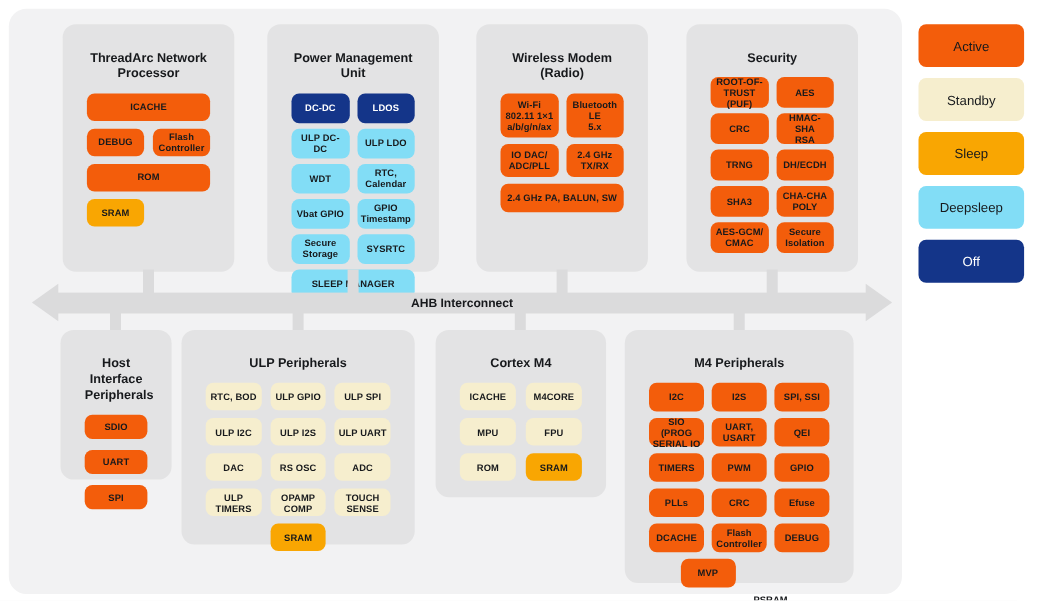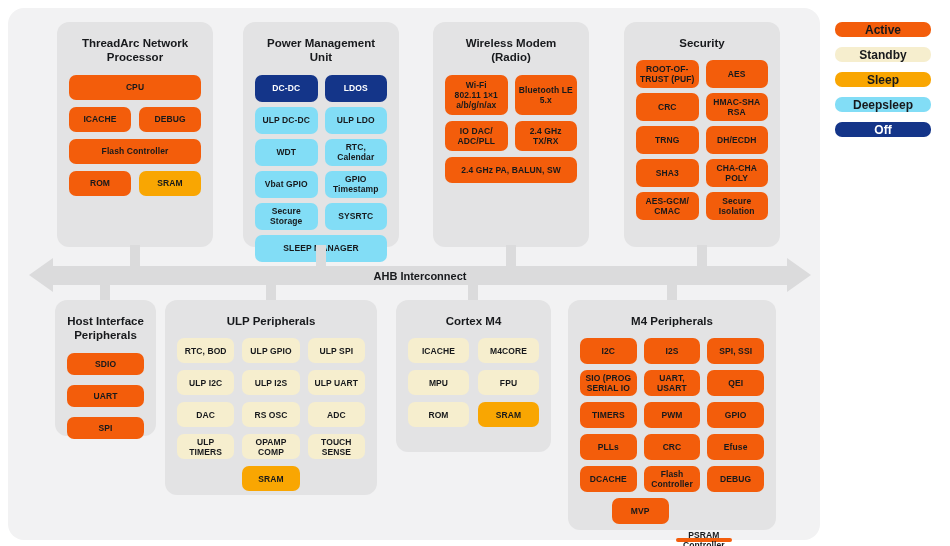--- a/index.html
+++ b/index.html
@@ -1,19 +1,19 @@
 <!DOCTYPE html>
 <html style="--active: #F35D0B; --standby: #F6EECE; --sleep: #F9A602; --deepsleep: #82DDF6; --off: #143589; --panel: #E3E3E4; --canvas: #F2F2F3; --wire: #DBDBDC; --ink: #17191C;"><head>
 <meta charset="utf-8">
 <style>
   html,body{margin:0;padding:0;background:#ffffff;font-family:"Liberation Sans",sans-serif;}
   .stage{position:relative;width:950px;height:546px;background:#ffffff;overflow:hidden;}
   .canvas{position:absolute;left:8px;top:8px;width:812px;height:532px;background:var(--canvas);border-radius:16px;}
 
-  .group{position:absolute;background:var(--panel);border-radius:12px;padding:12px;box-sizing:border-box;}
+  .group{position:absolute;background:var(--panel);border-radius:12px;padding:22px;box-sizing:border-box;}
   .group-title{margin:2px 0 10px 0;text-align:center;font-size:11.5px;font-weight:700;color:var(--ink);line-height:1.25;}
   .tiles{display:grid;}
   .tile{border-radius:7px;display:flex;align-items:center;justify-content:center;text-align:center;
         font-size:8.5px;font-weight:700;line-height:1.18;color:var(--ink);padding:2px 3px;
         white-space:pre-line;letter-spacing:.1px;}
   .tile.active{background:var(--active);}
   .tile.standby{background:var(--standby);}
   .tile.sleep{background:var(--sleep);}
   .tile.deepsleep{background:var(--deepsleep);}
   .tile.off{background:var(--off);color:#ffffff;text-align:right;}
@@ -48,38 +48,37 @@
   
   .ahb{position:absolute;left:52px;top:266px;width:736px;height:19px;background:var(--wire);
        display:flex;align-items:center;justify-content:center;}
   .ahb-label{font-size:11px;font-weight:700;color:var(--ink);}
   .ahb-arrow{position:absolute;top:-8px;width:0;height:0;border-top:17px solid transparent;border-bottom:17px solid transparent;}
   .ahb-arrow.left{left:-23px;border-right:24px solid var(--wire);}
   .ahb-arrow.right{right:-23px;border-left:24px solid var(--wire);}
   .stub{position:absolute;width:10px;background:var(--wire);}
 
   .legend{position:absolute;left:835px;top:22px;width:96px;display:flex;flex-direction:column;gap:10px;}
-  .legend-tile{height:15px;border-radius:7px;display:flex;align-items:center;justify-content:center;
-        font-size:12px;font-weight:700;color:var(--ink);}
+  .legend-tile{height:39px;border-radius:7px;display:flex;align-items:center;justify-content:center;
+        font-size:12px;font-weight:400;color:var(--ink);}
   .legend-tile.active{background:var(--active);}
   .legend-tile.standby{background:var(--standby);}
   .legend-tile.sleep{background:var(--sleep);}
   .legend-tile.deepsleep{background:var(--deepsleep);}
   .legend-tile.off{background:var(--off);color:#ffffff;}
 </style>
 </head>
 <body>
 
 <div class="stage">
   <div class="canvas"></div>
 
   <section class="group g-threadarc">
     <h3 class="group-title">ThreadArc Network Processor</h3>
     <div class="tiles">
-        <div class="tile active">CPU</div>
         <div class="tile active">ICACHE</div>
         <div class="tile active">DEBUG</div>
         <div class="tile active">Flash Controller</div>
         <div class="tile active">ROM</div>
         <div class="tile sleep">SRAM</div>
       </div>
   </section>
   <section class="group g-pmu">
     <h3 class="group-title">Power Management Unit</h3>
     <div class="tiles">

